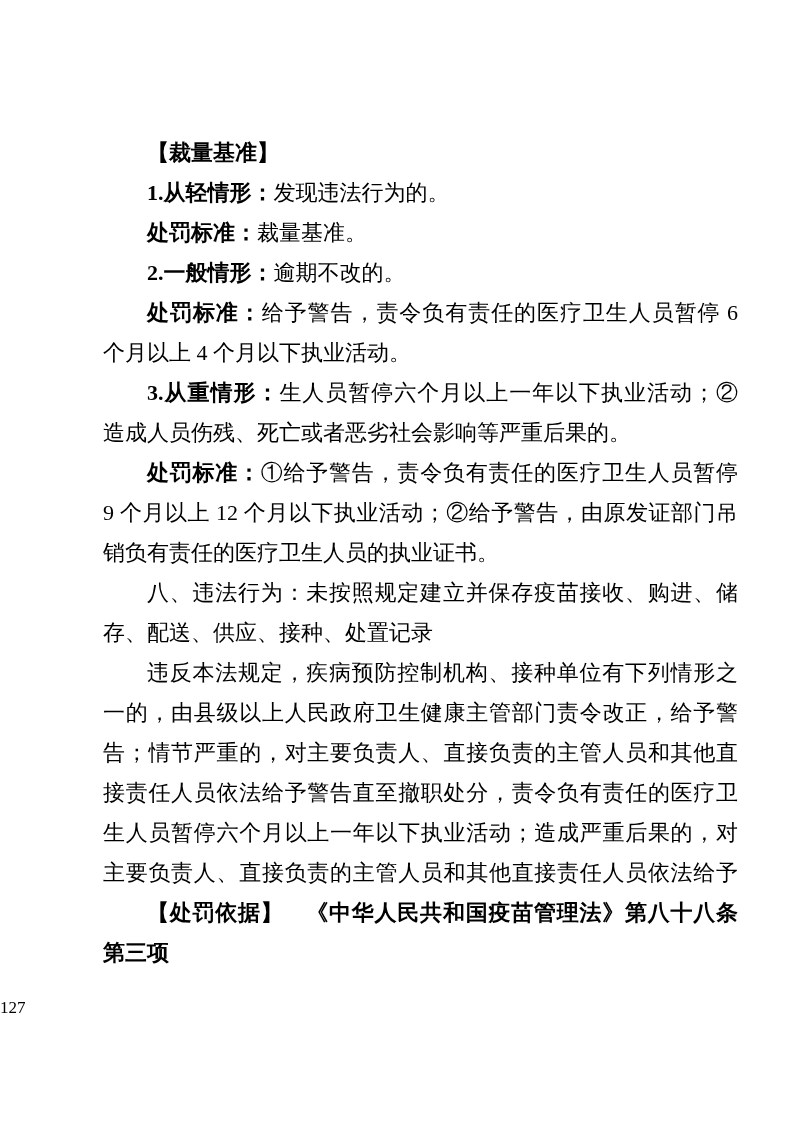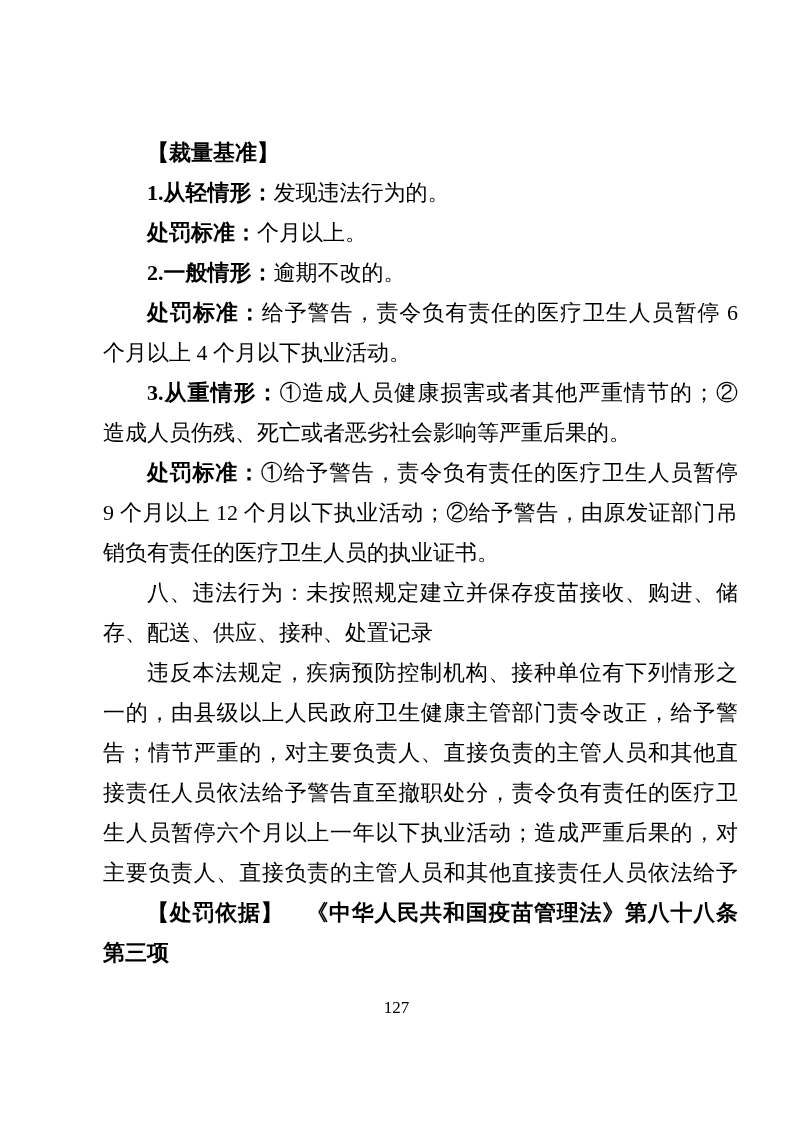--- a/index.html
+++ b/index.html
@@ -34,49 +34,48 @@
     text-align-last: justify;
   }
   .line.indent { text-indent: 44px; }
   .line.kaiti { }
   .seg.bold { font-weight: 700; }
   .page-number {
     position: absolute;
     left: 0;
     right: 0;
     top: 997px;
-    text-align: center;
     font-size: 17px;
     line-height: 22px;
     color: #000000;
   }
 </style>
 </head>
 <body>
 
 <div class="page">
   <div class="content">
       <div class="paragraph">
         <div class="line indent"><span class="seg bold">【裁量基准】</span></div>
       </div>
       <div class="paragraph">
         <div class="line indent"><span class="seg bold">1.从轻情形：</span><span class="seg">发现违法行为的。</span></div>
       </div>
       <div class="paragraph">
-        <div class="line indent"><span class="seg bold">处罚标准：</span><span class="seg">个月以上。</span></div>
+        <div class="line indent"><span class="seg bold">处罚标准：</span><span class="seg">裁量基准。</span></div>
       </div>
       <div class="paragraph">
         <div class="line indent"><span class="seg bold">2.一般情形：</span><span class="seg">逾期不改的。</span></div>
       </div>
       <div class="paragraph">
         <div class="line indent justify"><span class="seg bold">处罚标准：</span><span class="seg">给予警告，责令负有责任的医疗卫生人员暂停 6</span></div>
         <div class="line"><span class="seg">个月以上 4 个月以下执业活动。</span></div>
       </div>
       <div class="paragraph">
-        <div class="line indent justify"><span class="seg bold">3.从重情形：</span><span class="seg">①造成人员健康损害或者其他严重情节的；②</span></div>
+        <div class="line indent justify"><span class="seg bold">3.从重情形：</span><span class="seg">生人员暂停六个月以上一年以下执业活动；②</span></div>
         <div class="line"><span class="seg">造成人员伤残、死亡或者恶劣社会影响等严重后果的。</span></div>
       </div>
       <div class="paragraph">
         <div class="line indent justify"><span class="seg bold">处罚标准：</span><span class="seg">①给予警告，责令负有责任的医疗卫生人员暂停</span></div>
         <div class="line justify"><span class="seg">9 个月以上 12 个月以下执业活动；②给予警告，由原发证部门吊</span></div>
         <div class="line"><span class="seg">销负有责任的医疗卫生人员的执业证书。</span></div>
       </div>
       <div class="paragraph">
         <div class="line indent justify kaiti"><span class="seg">八、违法行为：未按照规定建立并保存疫苗接收、购进、储</span></div>
         <div class="line kaiti"><span class="seg">存、配送、供应、接种、处置记录</span></div>

